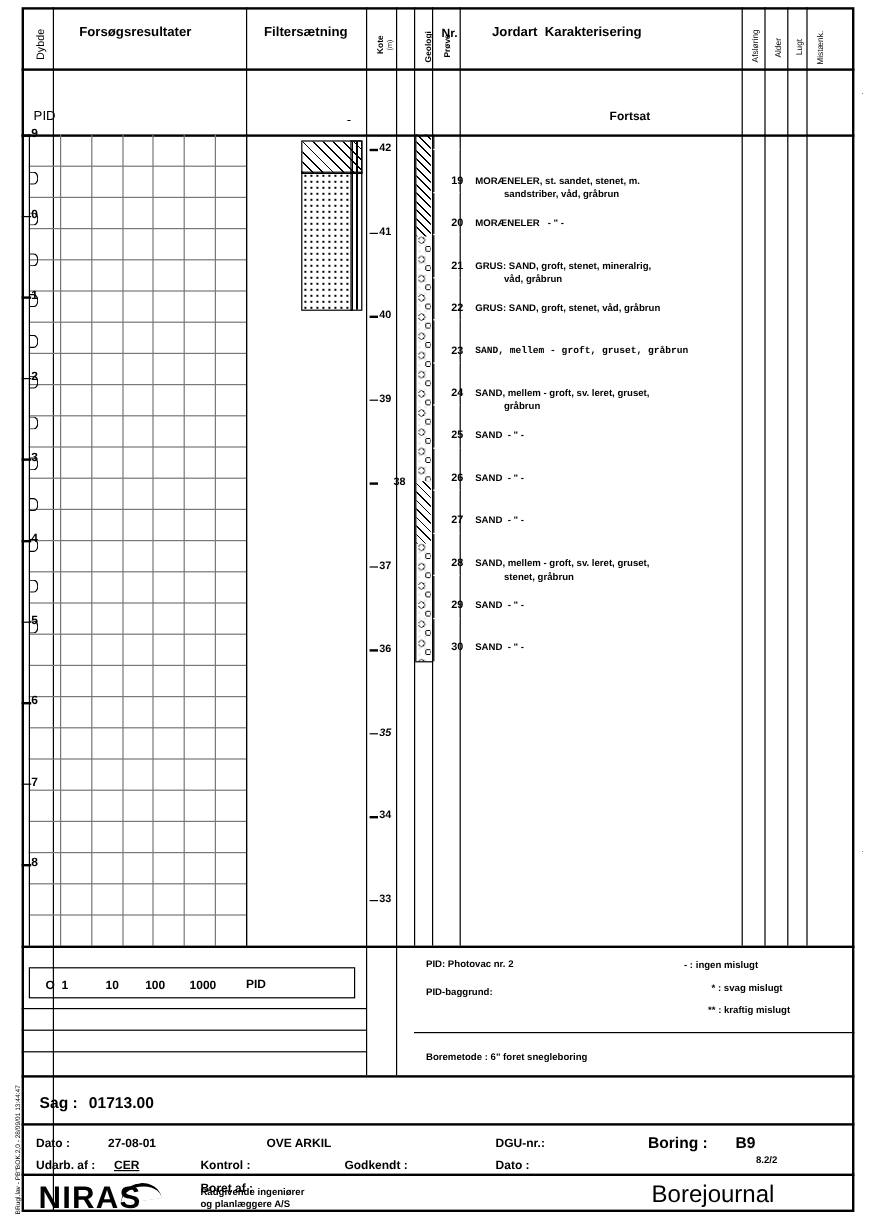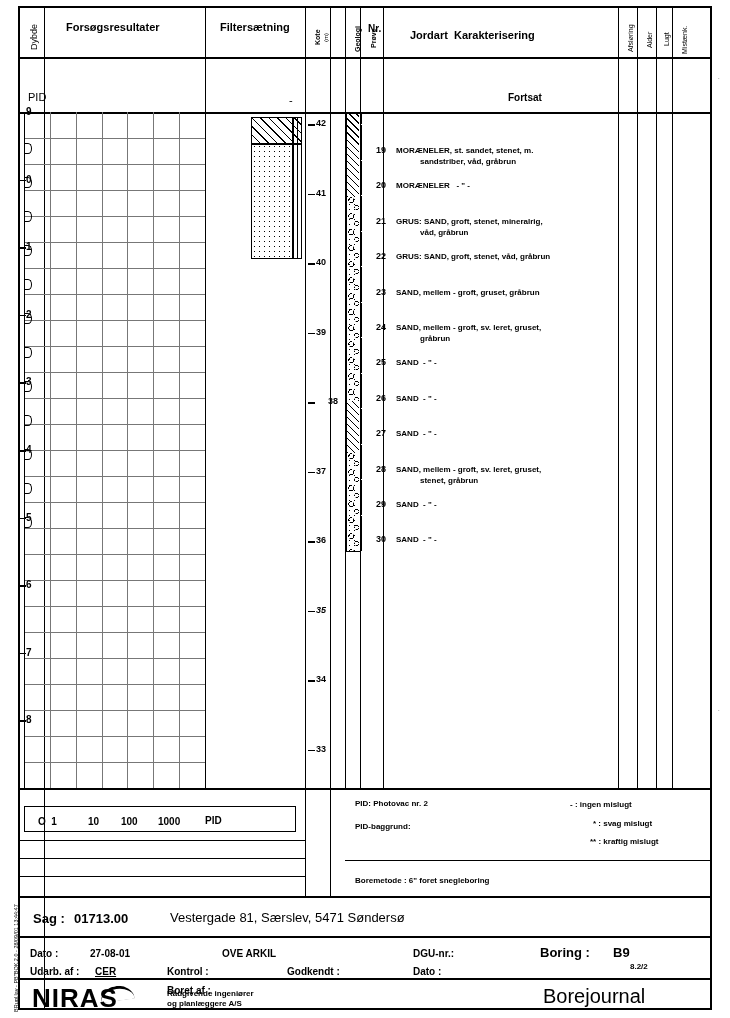--- a/index.html
+++ b/index.html
@@ -69,21 +69,21 @@
   <div class="ln" style="left:672px;top:6px;width:1px;height:782px;"></div>
 
   <div class="t vert f9" style="left:30px;top:50px;">Dybde</div>
   <div class="t f11 b" style="left:66px;top:22px;">Forsøgsresultater</div>
   <div class="t f11 b" style="left:220px;top:22px;">Filtersætning</div>
   <div class="t vert f7 b" style="left:314px;top:45px;">Kote</div>
   <div class="t vert f6" style="left:323px;top:42px;">(m)</div>
   <div class="t vert f7 b" style="left:354px;top:52px;">Geologi</div>
   <div class="t vert f7 b" style="left:370px;top:48px;">Prøve</div>
   <div class="t f10 b" style="left:368px;top:24px;">Nr.</div>
-  <div class="t f11 b" style="left:410px;top:22px;margin-top:8px;">Jordart  Karakterisering</div>
+  <div class="t f11 b" style="left:410px;top:22px;">Jordart  Karakterisering</div>
   <div class="t vert f7" style="left:627px;top:52px;">Afsløring</div>
   <div class="t vert f7" style="left:646px;top:48px;">Alder</div>
   <div class="t vert f7" style="left:663px;top:46px;">Lugt</div>
   <div class="t vert f7" style="left:681px;top:54px;">Mistænk.</div>
 
   <div class="t f11" style="left:28px;top:92px;">PID</div>
   <div class="t f10 b" style="left:508px;top:93px;">Fortsat</div>
   <div class="t f11" style="left:289px;top:95px;">-</div>
 
   <div class="ln" style="left:18px;top:112px;width:694px;height:1.5px;"></div>
@@ -220,21 +220,21 @@
       <div class="t f8 b" style="left: 396px; top: 147px;">MORÆNELER, st. sandet, stenet, m.</div>
       <div class="t f8 b" style="left: 420px; top: 158px;">sandstriber, våd, gråbrun</div>
       <div class="t f9 b" style="left: 376px; top: 181.4px;">20</div>
       <div class="t f8 b" style="left: 396px; top: 182.4px;">MORÆNELER   - " -</div>
       <div class="t f9 b" style="left: 376px; top: 216.8px;">21</div>
       <div class="t f8 b" style="left: 396px; top: 217.8px;">GRUS: SAND, groft, stenet, mineralrig,</div>
       <div class="t f8 b" style="left: 420px; top: 228.8px;">våd, gråbrun</div>
       <div class="t f9 b" style="left: 376px; top: 252.2px;">22</div>
       <div class="t f8 b" style="left: 396px; top: 253.2px;">GRUS: SAND, groft, stenet, våd, gråbrun</div>
       <div class="t f9 b" style="left: 376px; top: 287.6px;">23</div>
-      <div class="t f8 b" style="left: 396px; top: 288.6px;">SAND, mellem - groft, gruset, gråbrun</div>
+      <div class="t f8 b" style="left: 396px; top: 288.6px; font-family: Liberation Mono, monospace;">SAND, mellem - groft, gruset, gråbrun</div>
       <div class="t f9 b" style="left: 376px; top: 323px;">24</div>
       <div class="t f8 b" style="left: 396px; top: 324px;">SAND, mellem - groft, sv. leret, gruset,</div>
       <div class="t f8 b" style="left: 420px; top: 335px;">gråbrun</div>
       <div class="t f9 b" style="left: 376px; top: 358.4px;">25</div>
       <div class="t f8 b" style="left: 396px; top: 359.4px;">SAND  - " -</div>
       <div class="t f9 b" style="left: 376px; top: 393.8px;">26</div>
       <div class="t f8 b" style="left: 396px; top: 394.8px;">SAND  - " -</div>
       <div class="t f9 b" style="left: 376px; top: 429.2px;">27</div>
       <div class="t f8 b" style="left: 396px; top: 430.2px;">SAND  - " -</div>
       <div class="t f9 b" style="left: 376px; top: 464.6px; text-align: right;">28</div>
@@ -266,21 +266,20 @@
   <div class="t f8 b" style="left:570px;top:801px;">- : ingen mislugt</div>
   <div class="t f8 b" style="left:593px;top:820px;">* : svag mislugt</div>
   <div class="t f8 b" style="left:590px;top:838px;">** : kraftig mislugt</div>
   <div class="ln" style="left:345px;top:860px;width:367px;height:1px;"></div>
   <div class="t f8 b" style="left:355px;top:877px;">Boremetode : 6" foret snegleboring</div>
 
   <div class="ln" style="left:18px;top:896px;width:694px;height:1.5px;"></div>
 
   <div class="t f13 b" style="left:33px;top:912px;">Sag :</div>
   <div class="t f13 b" style="left:74px;top:912px;">01713.00</div>
-  <div class="t f13" style="left:170px;top:911px;">Vestergade 81, Særslev, 5471 Søndersø</div>
 
   <div class="ln" style="left:18px;top:936px;width:694px;height:1.5px;"></div>
 
   <div class="t f10 b" style="left:30px;top:949px;">Dato :</div>
   <div class="t f10 b" style="left:90px;top:949px;">27-08-01</div>
   <div class="t f10 b" style="left:167px;top:949px;margin-top:37px;">Boret af :</div>
   <div class="t f10 b" style="left:222px;top:949px;">OVE ARKIL</div>
   <div class="t f10 b" style="left:413px;top:949px;">DGU-nr.:</div>
   <div class="t f13 b" style="left:540px;top:946px;">Boring :</div>
   <div class="t f13 b" style="left:613px;top:946px;">B9</div>

